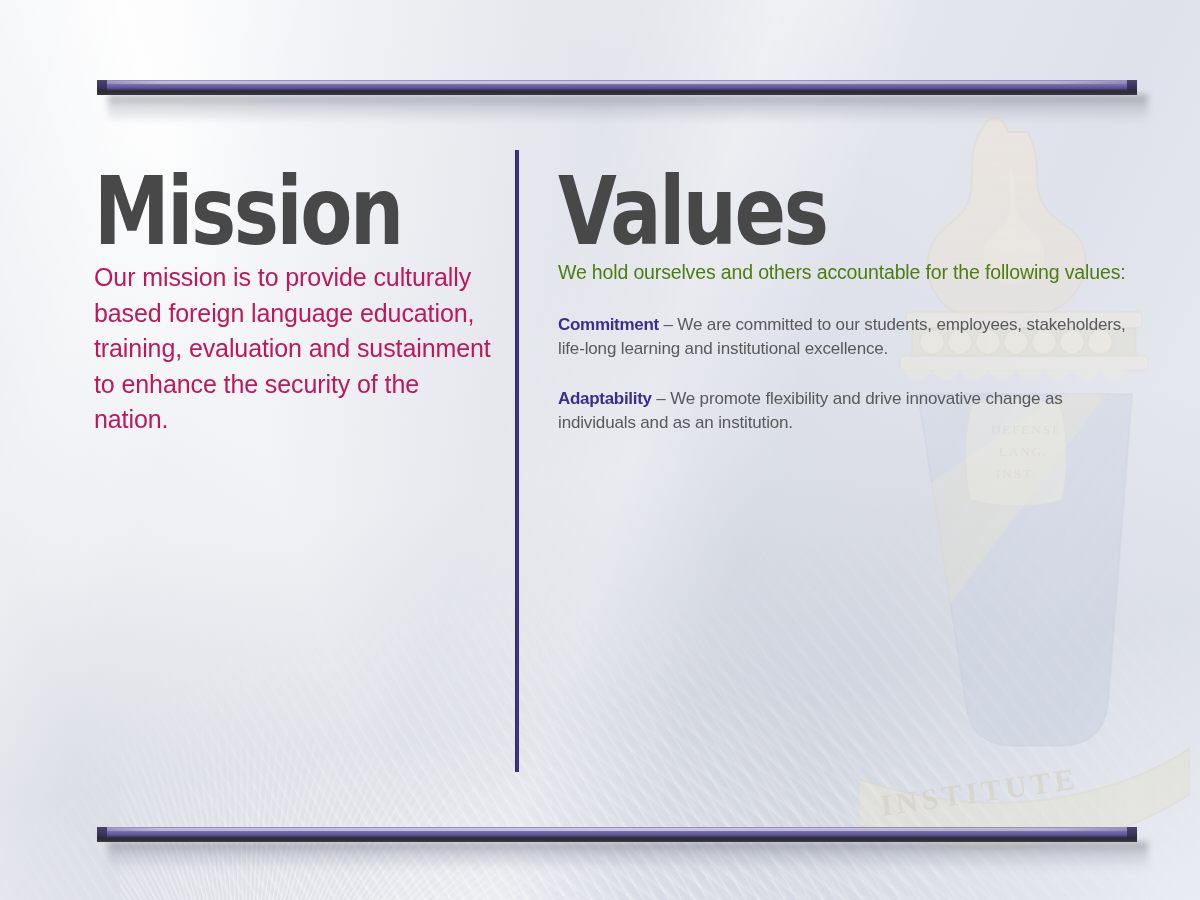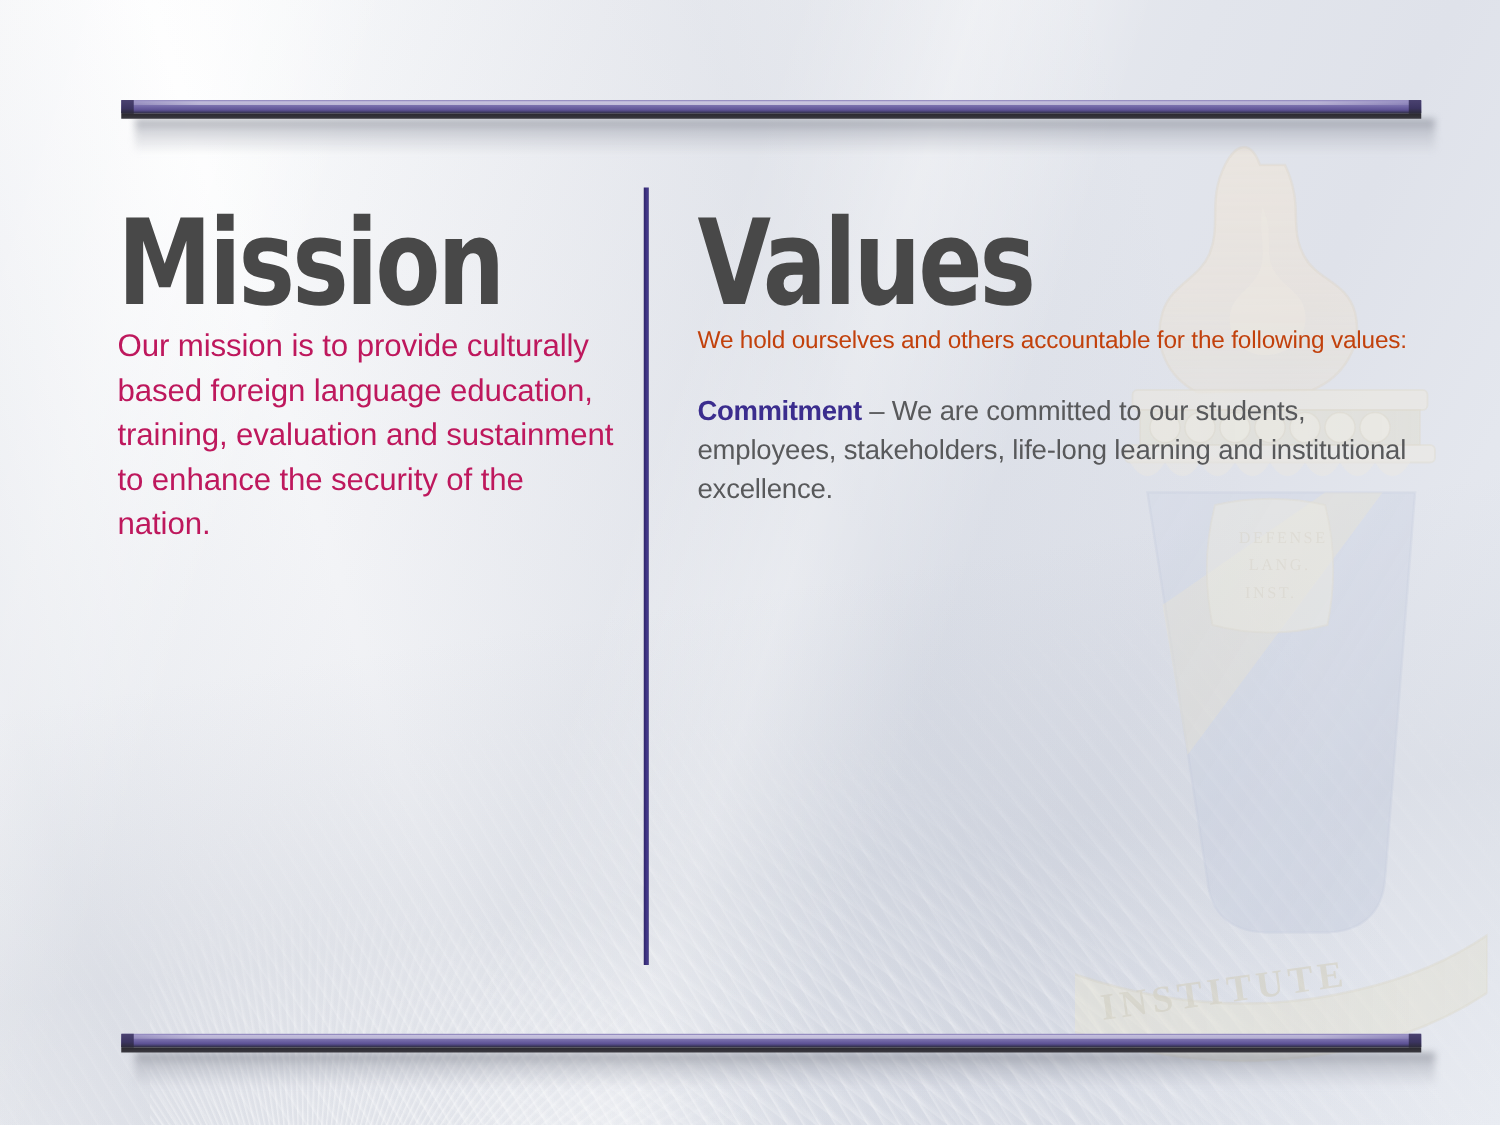--- a/index.html
+++ b/index.html
@@ -224,28 +224,28 @@
     color: #be185d;
     margin: 5px 0 0 0;
     letter-spacing: -0.1px;
   }
 
   .block-vision { margin-top: 45px; }
 
   .values-intro {
     font-size: 19.5px;
     line-height: 1.4;
-    color: #c2410c;
+    color: #4d7c0f;
     margin: 4px 0 4px 0;
     letter-spacing: -0.15px;
   }
 
   .value-item {
     margin-top: 26px;
-    font-size: 22px;
+    font-size: 17px;
     line-height: 1.42;
     color: #58595b;
     letter-spacing: -0.15px;
   }
   .value-term {
     font-weight: 700;
     color: #3b2d8e;
     letter-spacing: -0.3px;
   }
   .value-dash { color: #58595b; }
@@ -358,17 +358,18 @@
   </div>
 
   <div class="col-right">
 
     <h1 class="h-big">Values</h1>
 
     <p class="values-intro">We hold ourselves and others accountable for the following values:</p>
 
     <div id="values-list">
         <p class="value-item"><span class="value-term">Commitment</span><span class="value-dash"> – </span><span>We are committed to our students, employees, stakeholders, life-long learning and institutional excellence.</span></p>
+        <p class="value-item"><span class="value-term">Adaptability</span><span class="value-dash"> – </span><span>We promote flexibility and drive innovative change as individuals and as an institution.</span></p>
       </div>
 
   </div>
 
 </div>
 
 </body></html>

